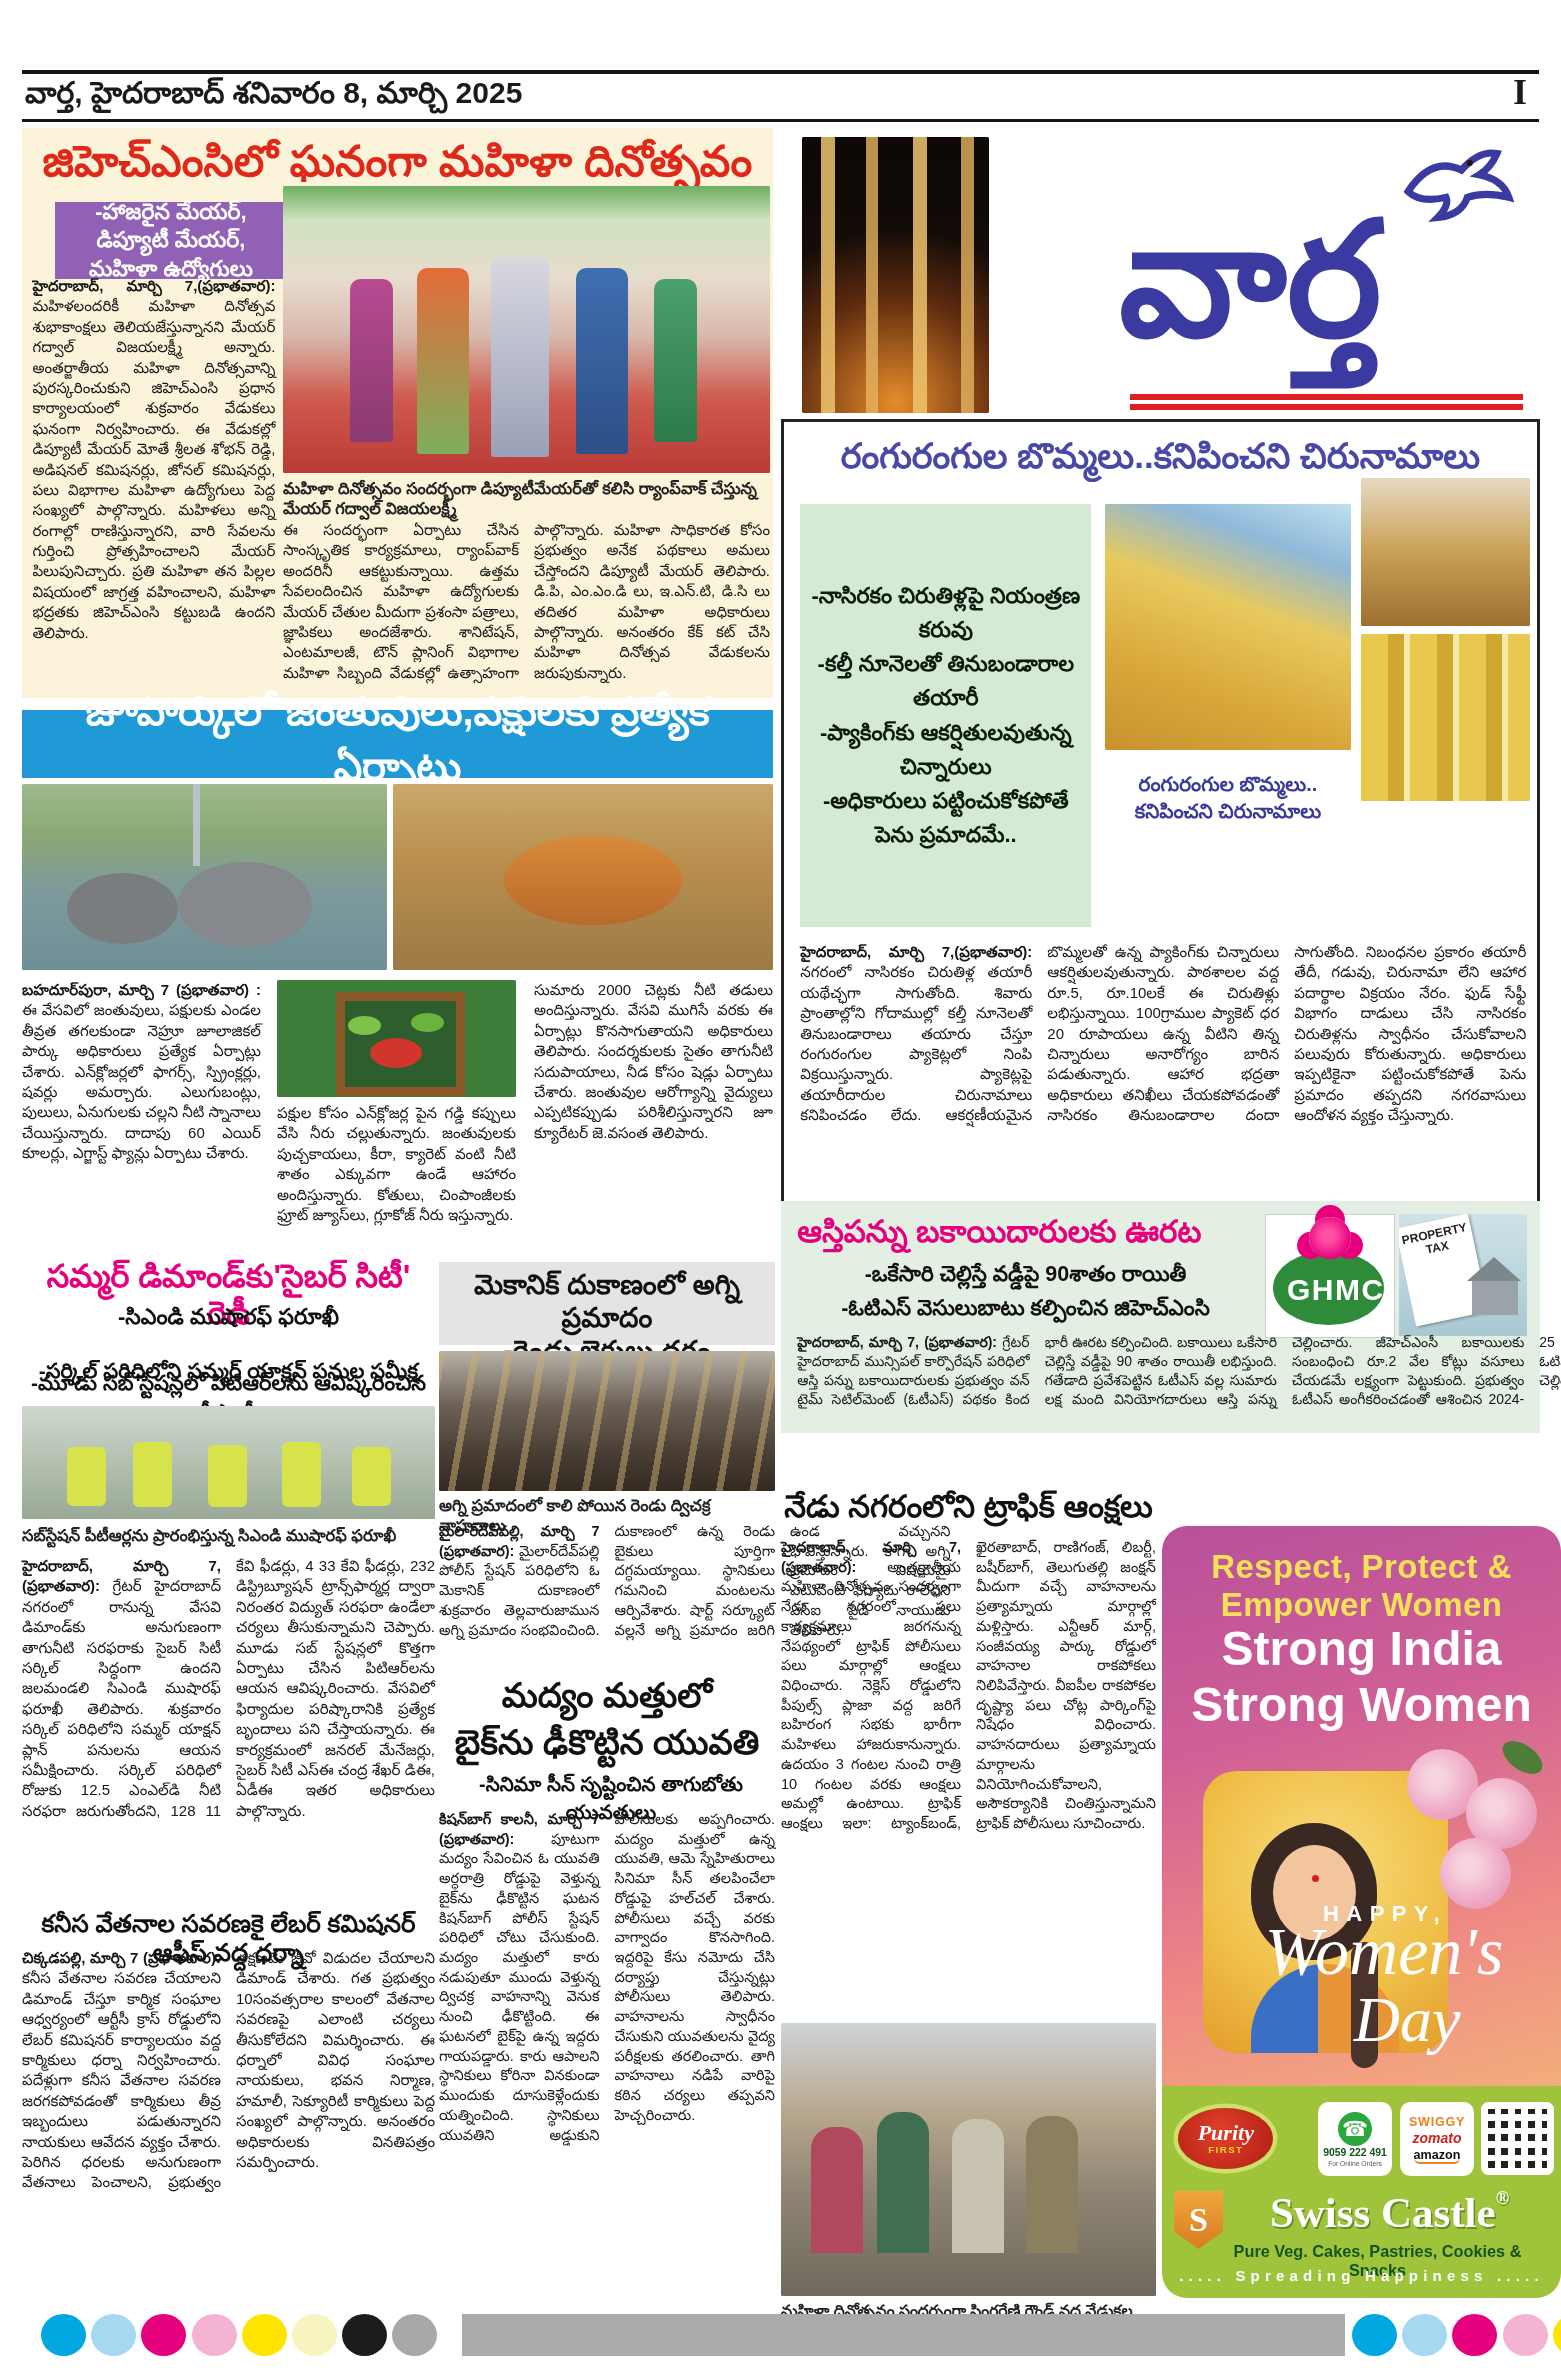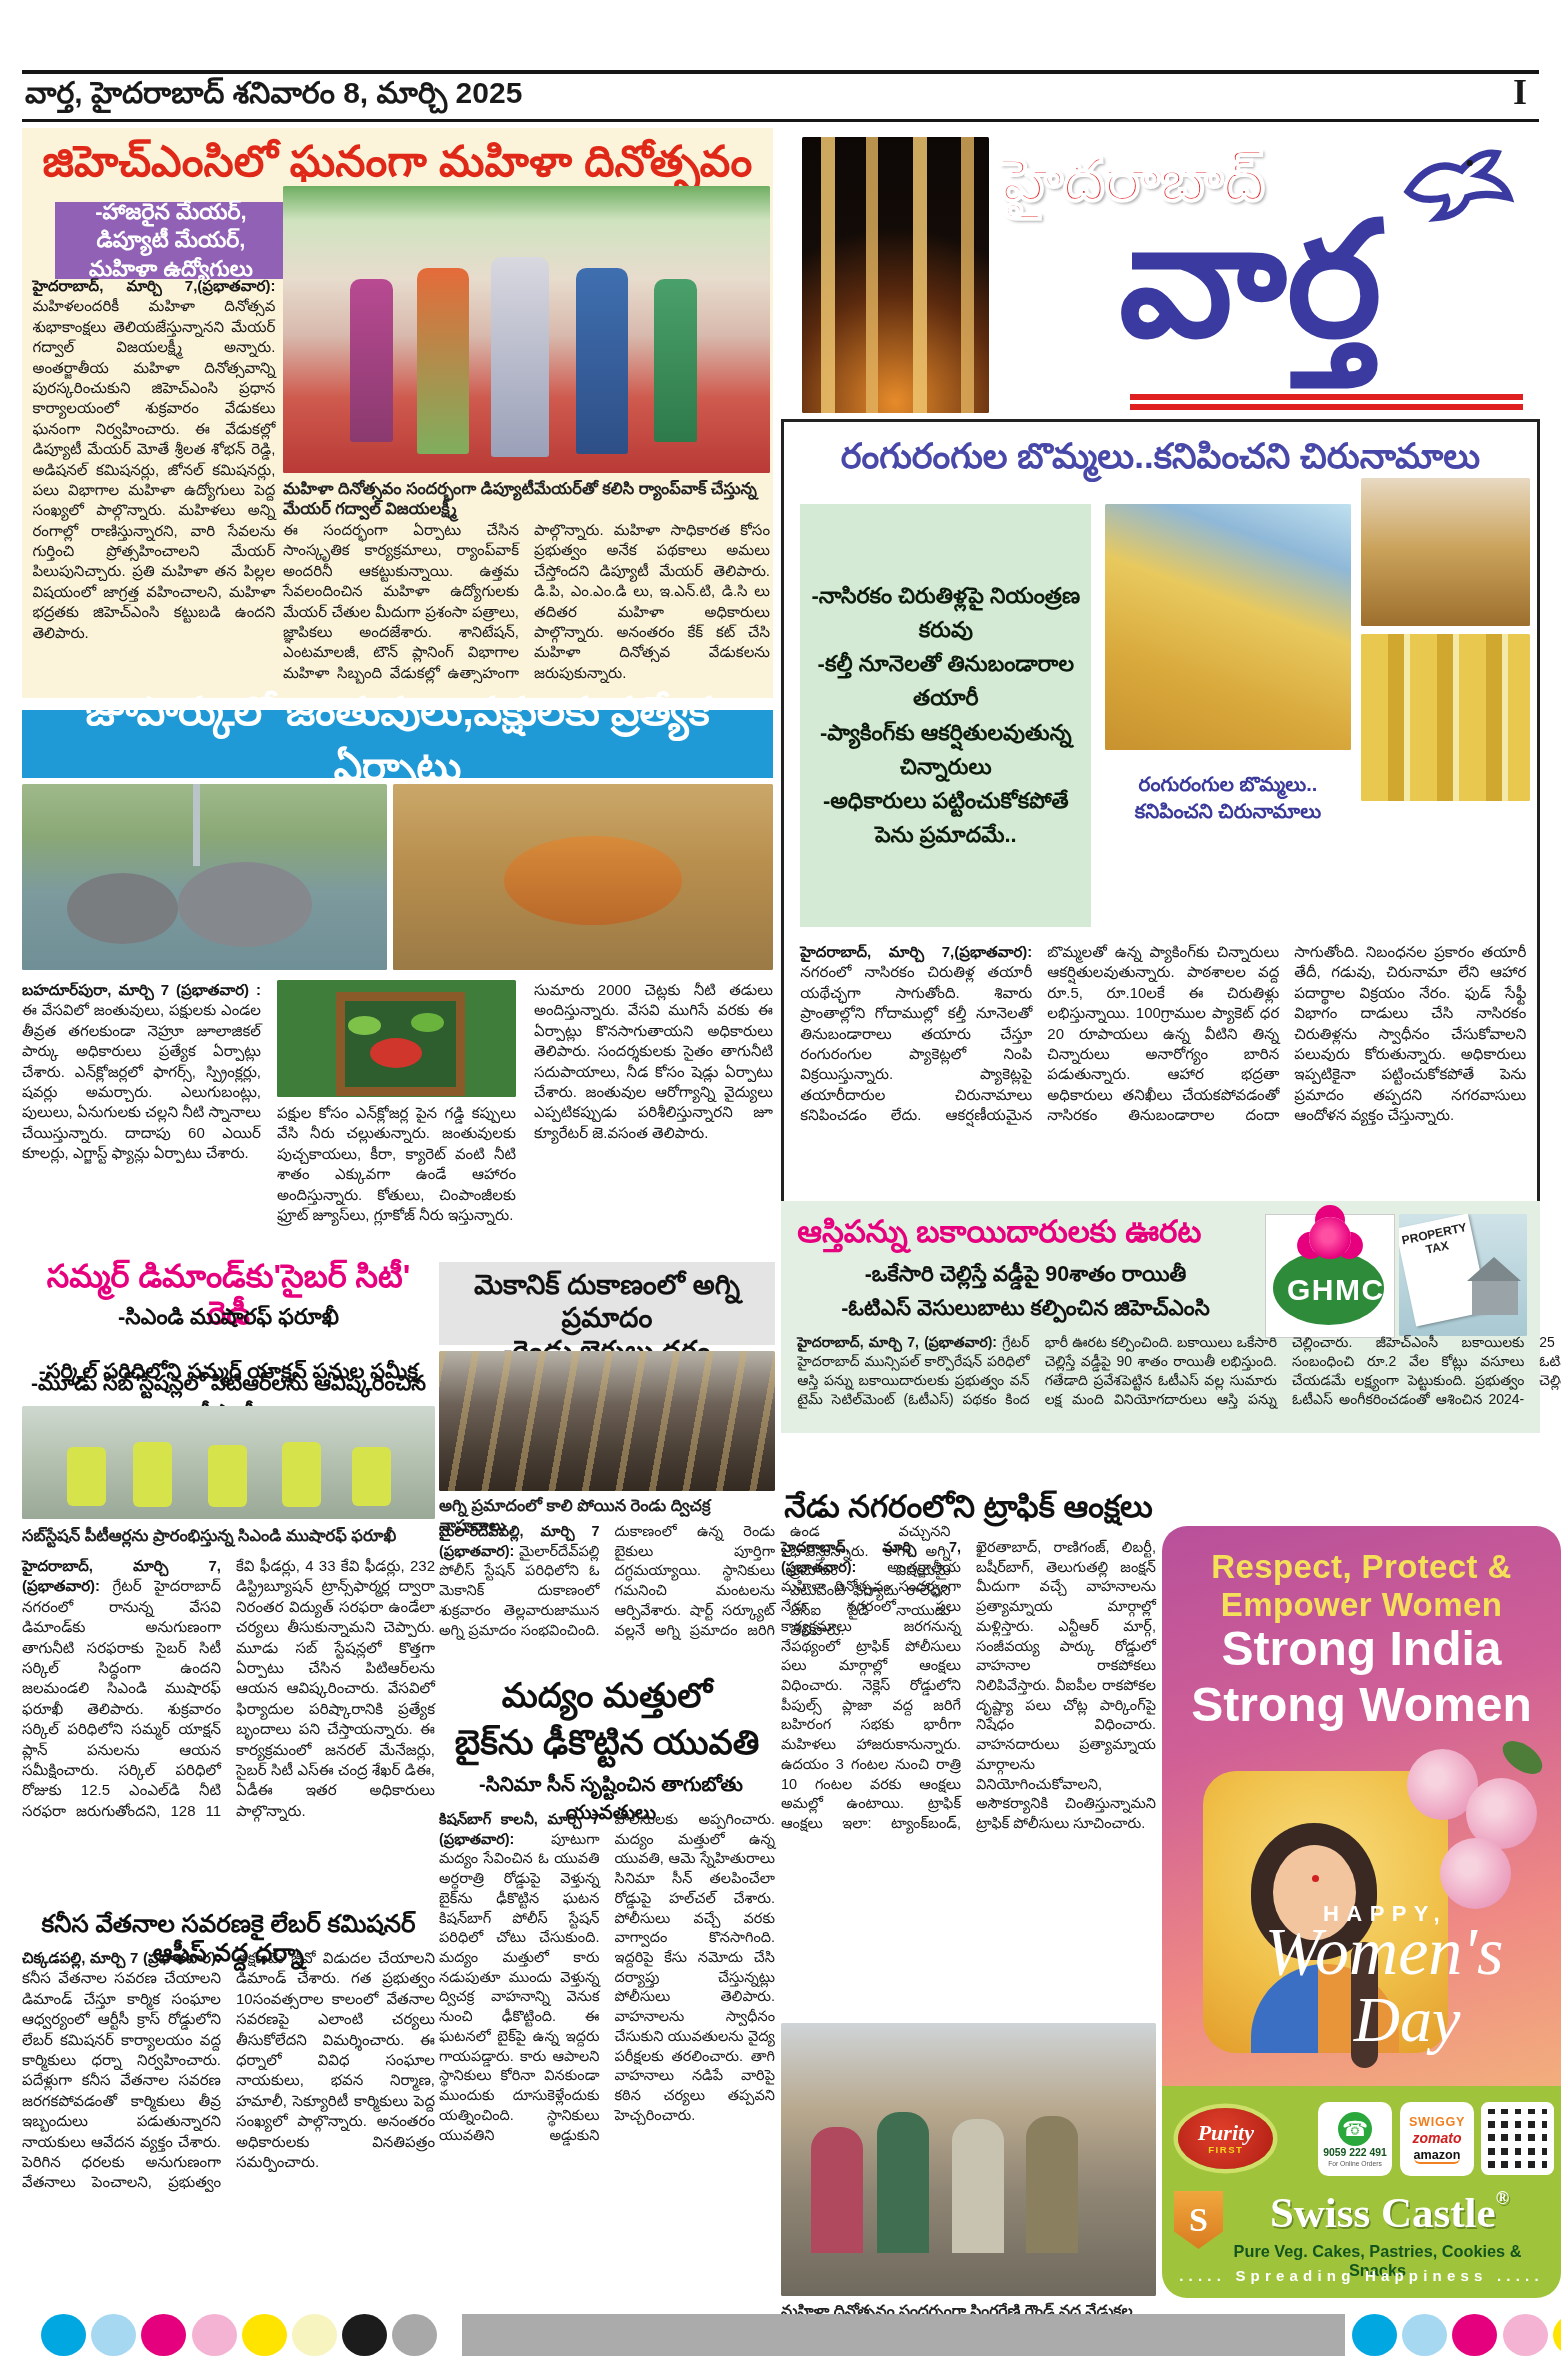--- a/index.html
+++ b/index.html
@@ -196,21 +196,20 @@
     <p class="abs body-text cols2" style="left:0;top:156px;width:336px;height:494px;margin:0;font-size:14.5px;">
       <span class="dateline">కిషన్‌బాగ్ కాలనీ, మార్చి 7 (ప్రభాతవార):</span>
       <span>పూటుగా మద్యం సేవించిన ఓ యువతి అర్ధరాత్రి రోడ్డుపై వెళ్తున్న బైక్‌ను ఢీకొట్టిన ఘటన కిషన్‌బాగ్ పోలీస్ స్టేషన్ పరిధిలో చోటు చేసుకుంది. మద్యం మత్తులో కారు నడుపుతూ ముందు వెళ్తున్న ద్విచక్ర వాహనాన్ని వెనుక నుంచి ఢీకొట్టింది. ఈ ఘటనలో బైక్‌పై ఉన్న ఇద్దరు గాయపడ్డారు. కారు ఆపాలని స్థానికులు కోరినా వినకుండా ముందుకు దూసుకెళ్లేందుకు యత్నించింది. స్థానికులు యువతిని అడ్డుకుని పోలీసులకు అప్పగించారు. మద్యం మత్తులో ఉన్న యువతి, ఆమె స్నేహితురాలు సినిమా సీన్ తలపించేలా రోడ్డుపై హల్‌చల్ చేశారు. పోలీసులు వచ్చే వరకు వాగ్వాదం కొనసాగింది. ఇద్దరిపై కేసు నమోదు చేసి దర్యాప్తు చేస్తున్నట్లు పోలీసులు తెలిపారు. వాహనాలను స్వాధీనం చేసుకుని యువతులను వైద్య పరీక్షలకు తరలించారు. తాగి వాహనాలు నడిపే వారిపై కఠిన చర్యలు తప్పవని హెచ్చరించారు.</span>
     </p>
   </div>
 
   <div class="block" style="left:781px;top:125px;width:759px;height:292px;">
     <div class="ph photo-charminar" style="left:21px;top:12px;width:187px;height:276px;">
       <div class="towers"></div>
     </div>
-    <div class="abs" style="left:221px;top:21px;font-size:59px;font-weight:800;color:#e01818;-webkit-text-stroke:2.2px #ffffff;text-shadow:2.2px 2.2px 3px rgba(0,0,0,.35);">హైదరాబాద్</div>
     <svg class="abs" style="left:615px;top:19.3px;" width="119" height="83" viewBox="0 0 100 70">
       <path d="M10 40 Q30 10 55 22 Q70 5 85 8 Q80 20 70 26 Q90 30 95 45 Q75 40 60 45 Q55 60 35 62 Q45 52 42 45 Q20 50 10 40 Z" fill="#ffffff" stroke="#3a3aa0" stroke-width="6"></path>
       <circle cx="62" cy="16" r="2.6" fill="#1a1a1a"></circle>
     </svg>
     <div class="abs" style="left:338px;top:71px;font-size:160px;line-height:1.05;font-weight:800;color:#3a3aa0;">వార్త</div>
     <div class="abs stripes" style="left:349px;top:269px;width:393px;height:16.3px;"></div>
   </div>
 
   <div class="block" style="left:781px;top:419px;width:759px;height:811px;border:3px solid #222;box-sizing:border-box;background:#fff;">
     <div class="abs hl-indigo" style="left:9px;top:15px;width:735px;">రంగురంగుల బొమ్మలు..కనిపించని చిరునామాలు</div>

